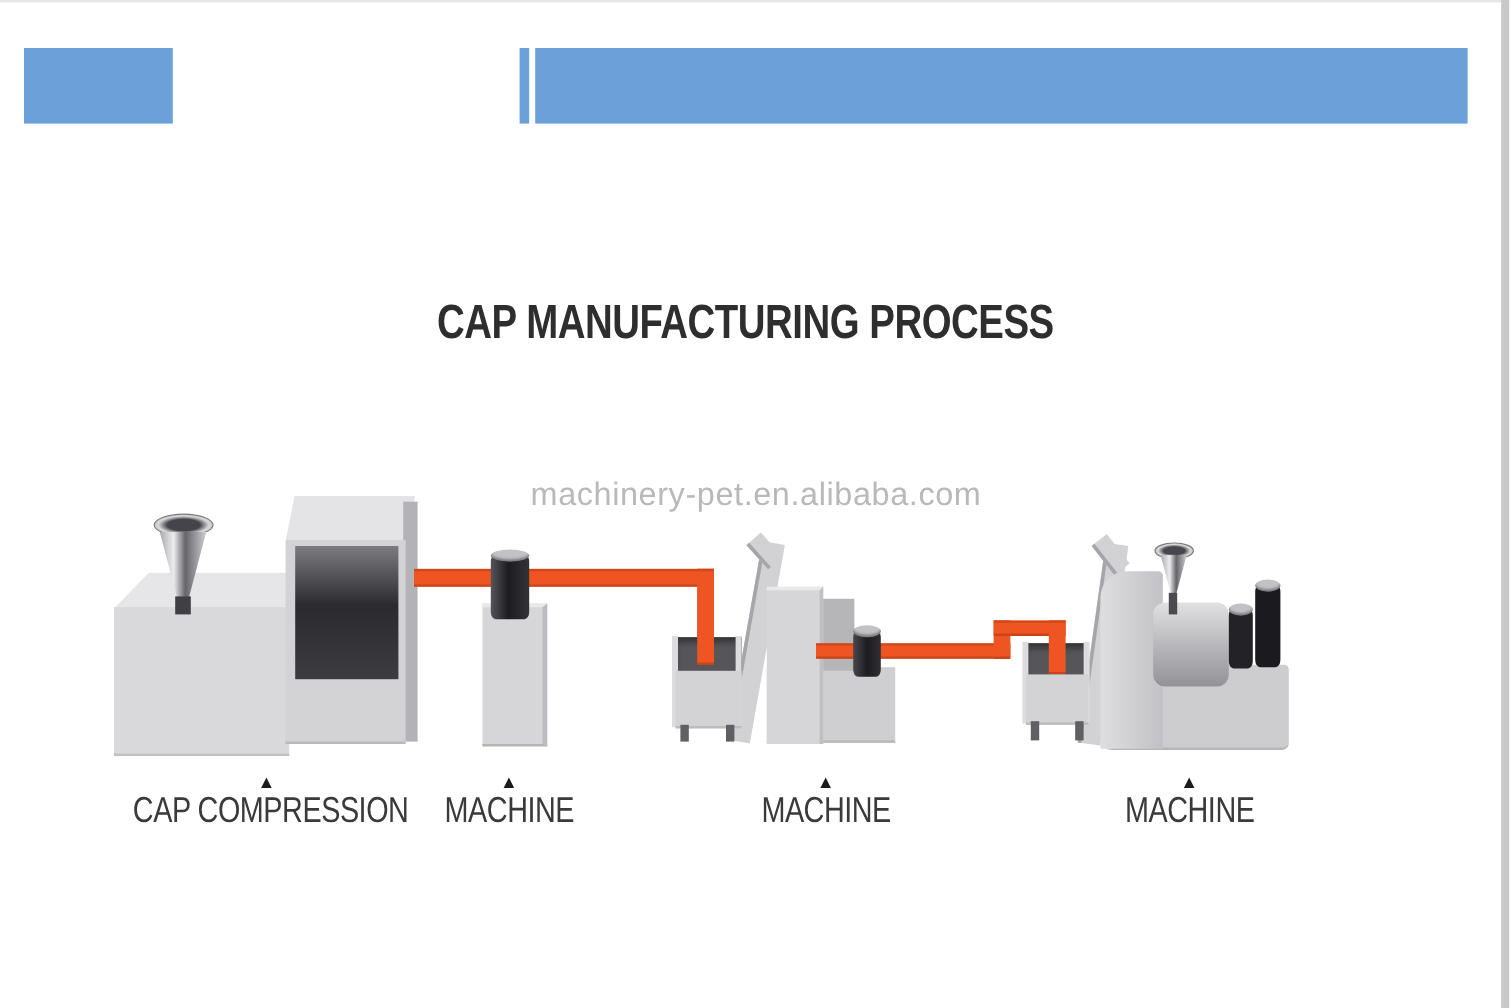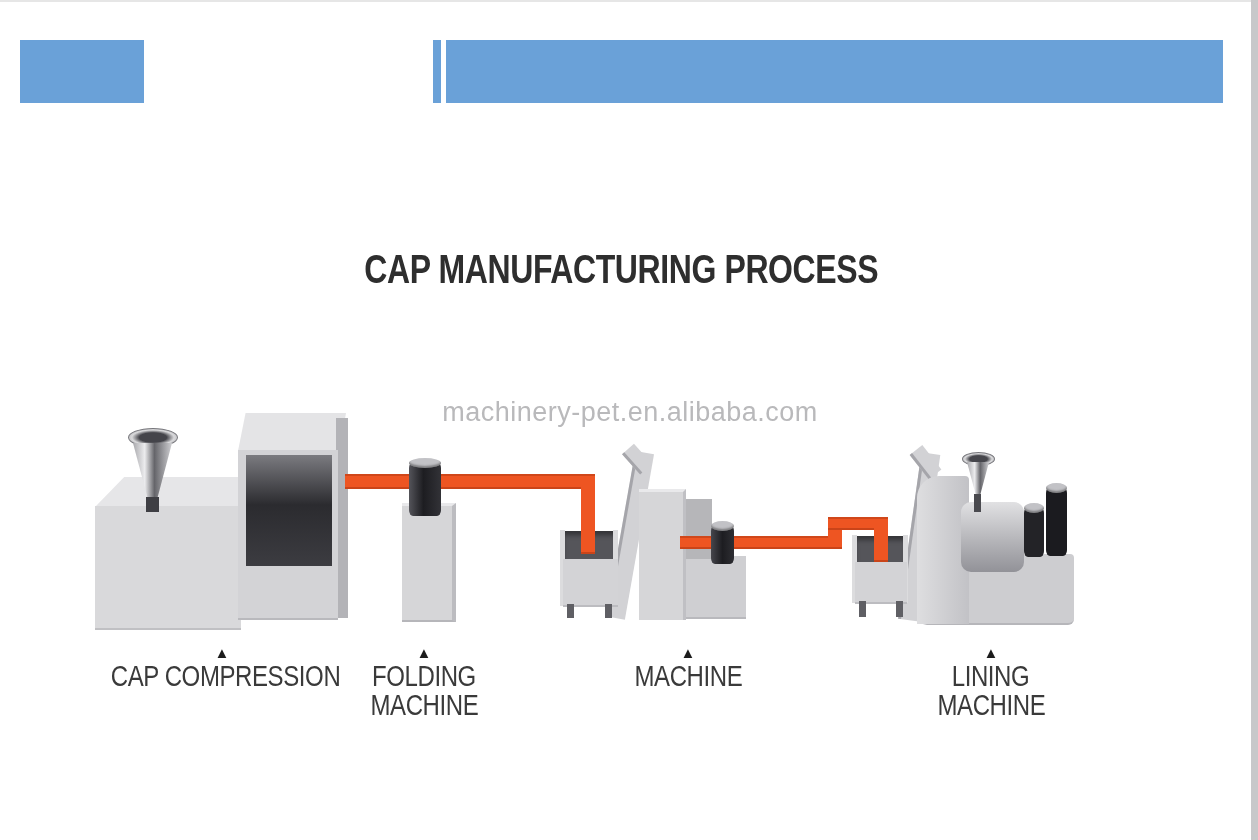--- a/index.html
+++ b/index.html
@@ -206,27 +206,25 @@
         <span class="cap"></span>
       </div>
   </div>
 
   <div class="abs mlabel lab1">
     <span class="tri">▲</span>
     <div class="ln"><span>CAP COMPRESSION</span></div>
   </div>
   <div class="abs mlabel lab2">
     <span class="tri">▲</span>
-    <div class="ln"><span>FOLDING</span></div>
     <div class="ln"><span>MACHINE</span></div>
   </div>
   <div class="abs mlabel lab3">
     <span class="tri">▲</span>
     <div class="ln"><span>MACHINE</span></div>
   </div>
   <div class="abs mlabel lab4">
     <span class="tri">▲</span>
-    <div class="ln"><span>LINING</span></div>
     <div class="ln"><span>MACHINE</span></div>
   </div>
 
   <div class="abs right-border"></div>
 </div>
 
 </body></html>

